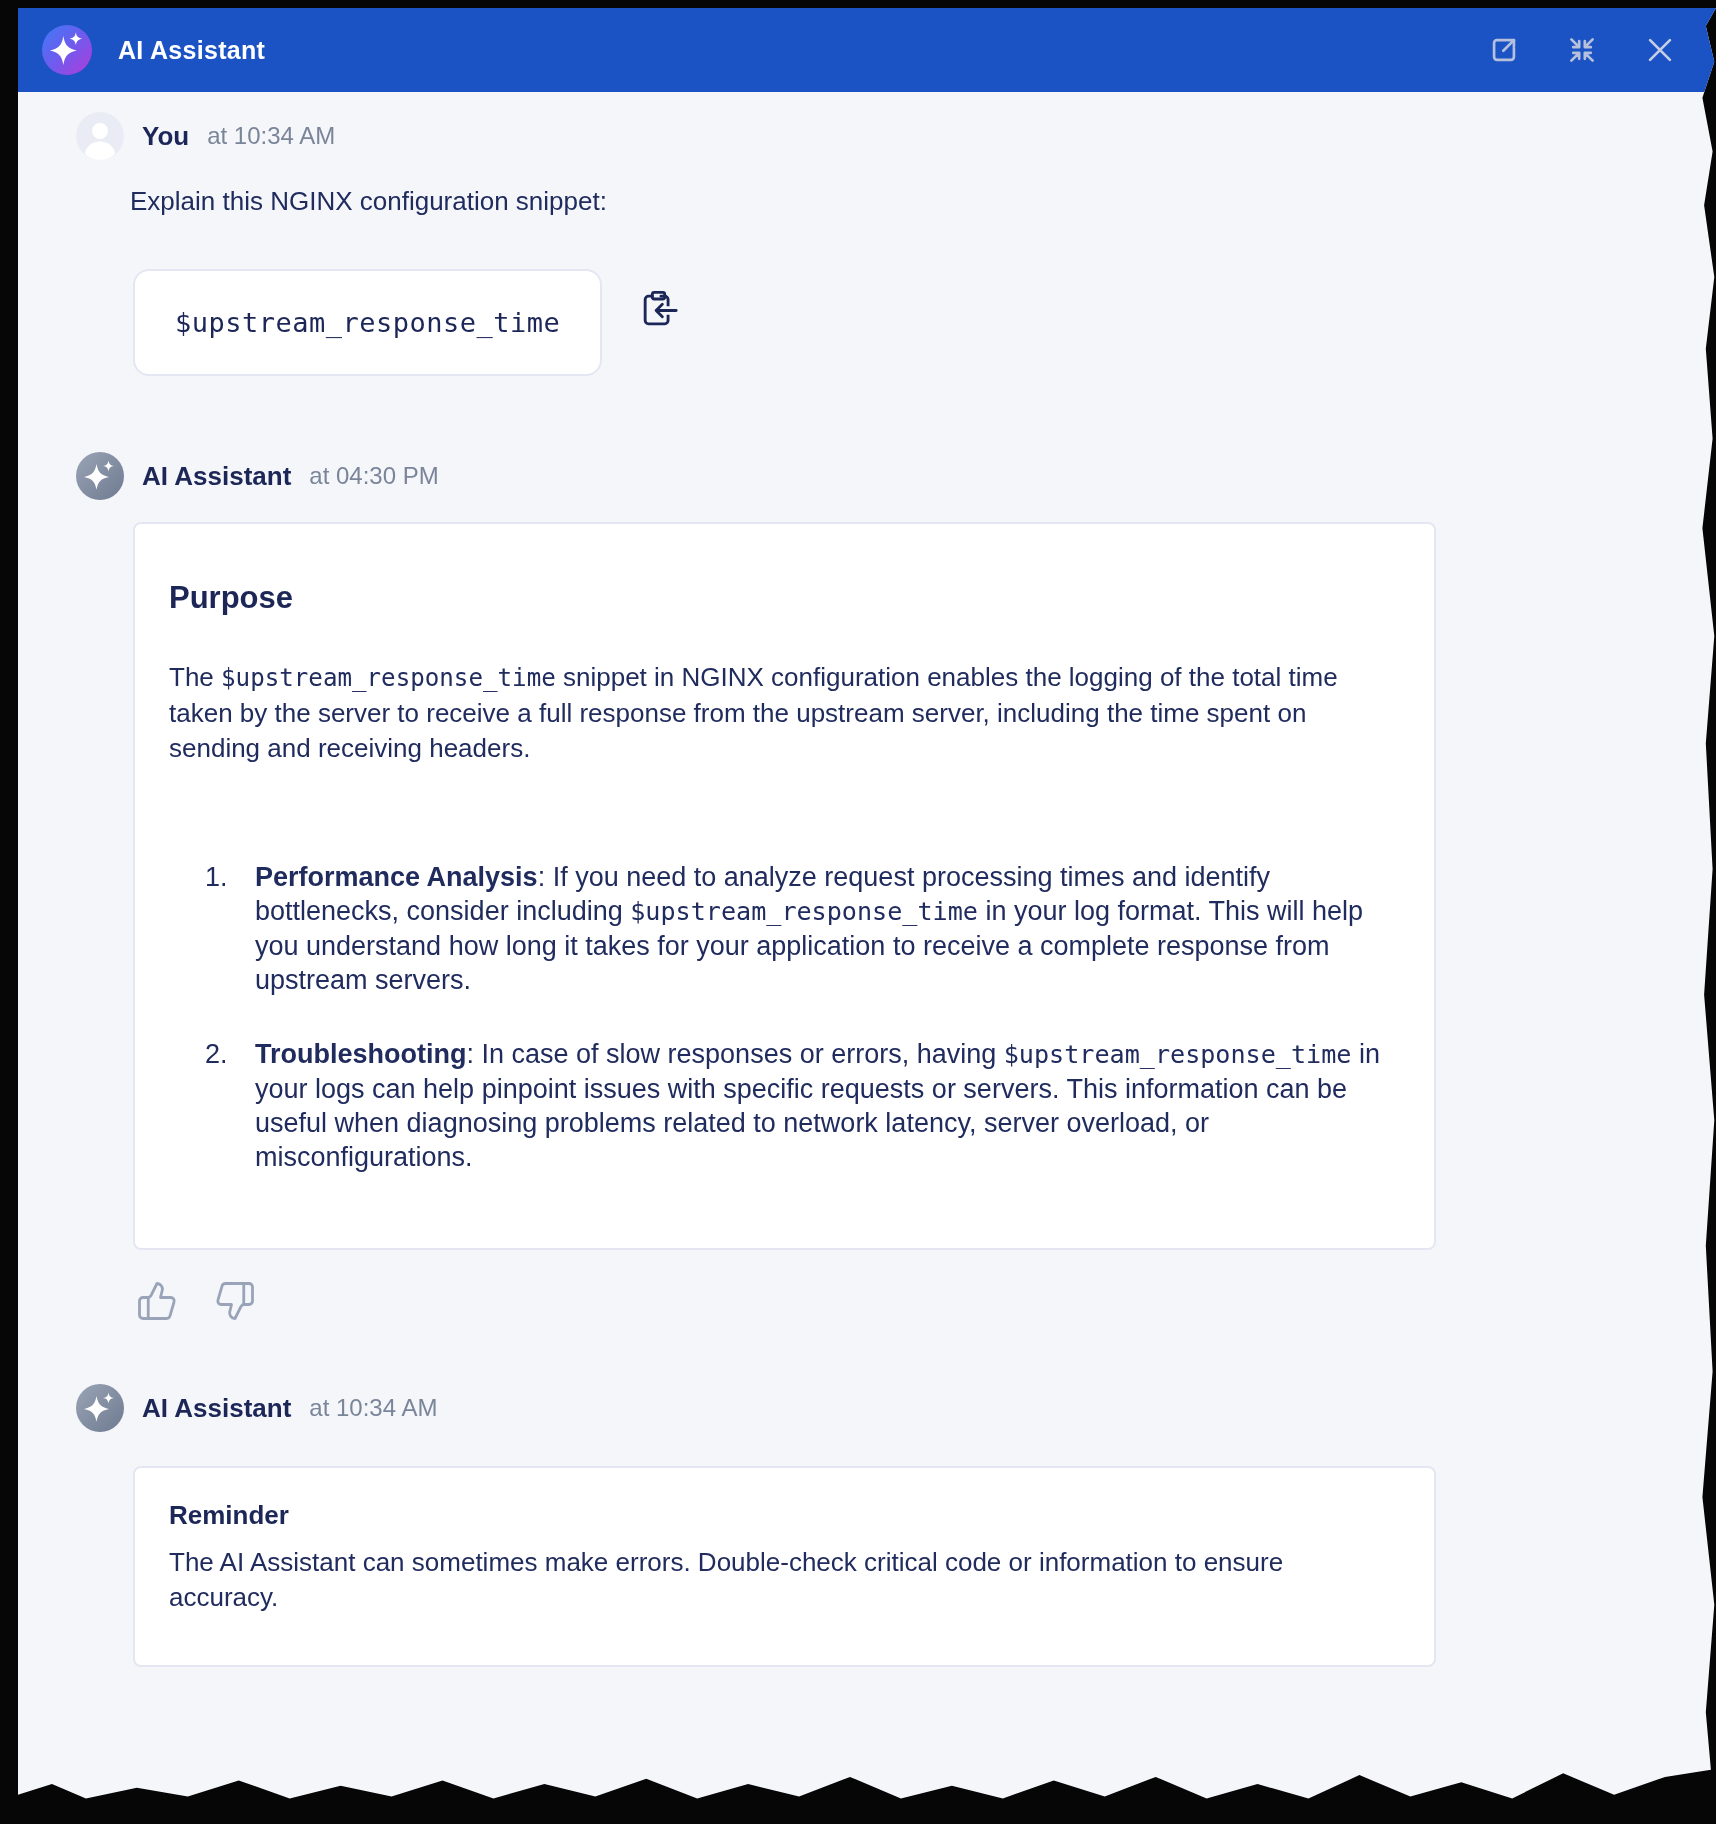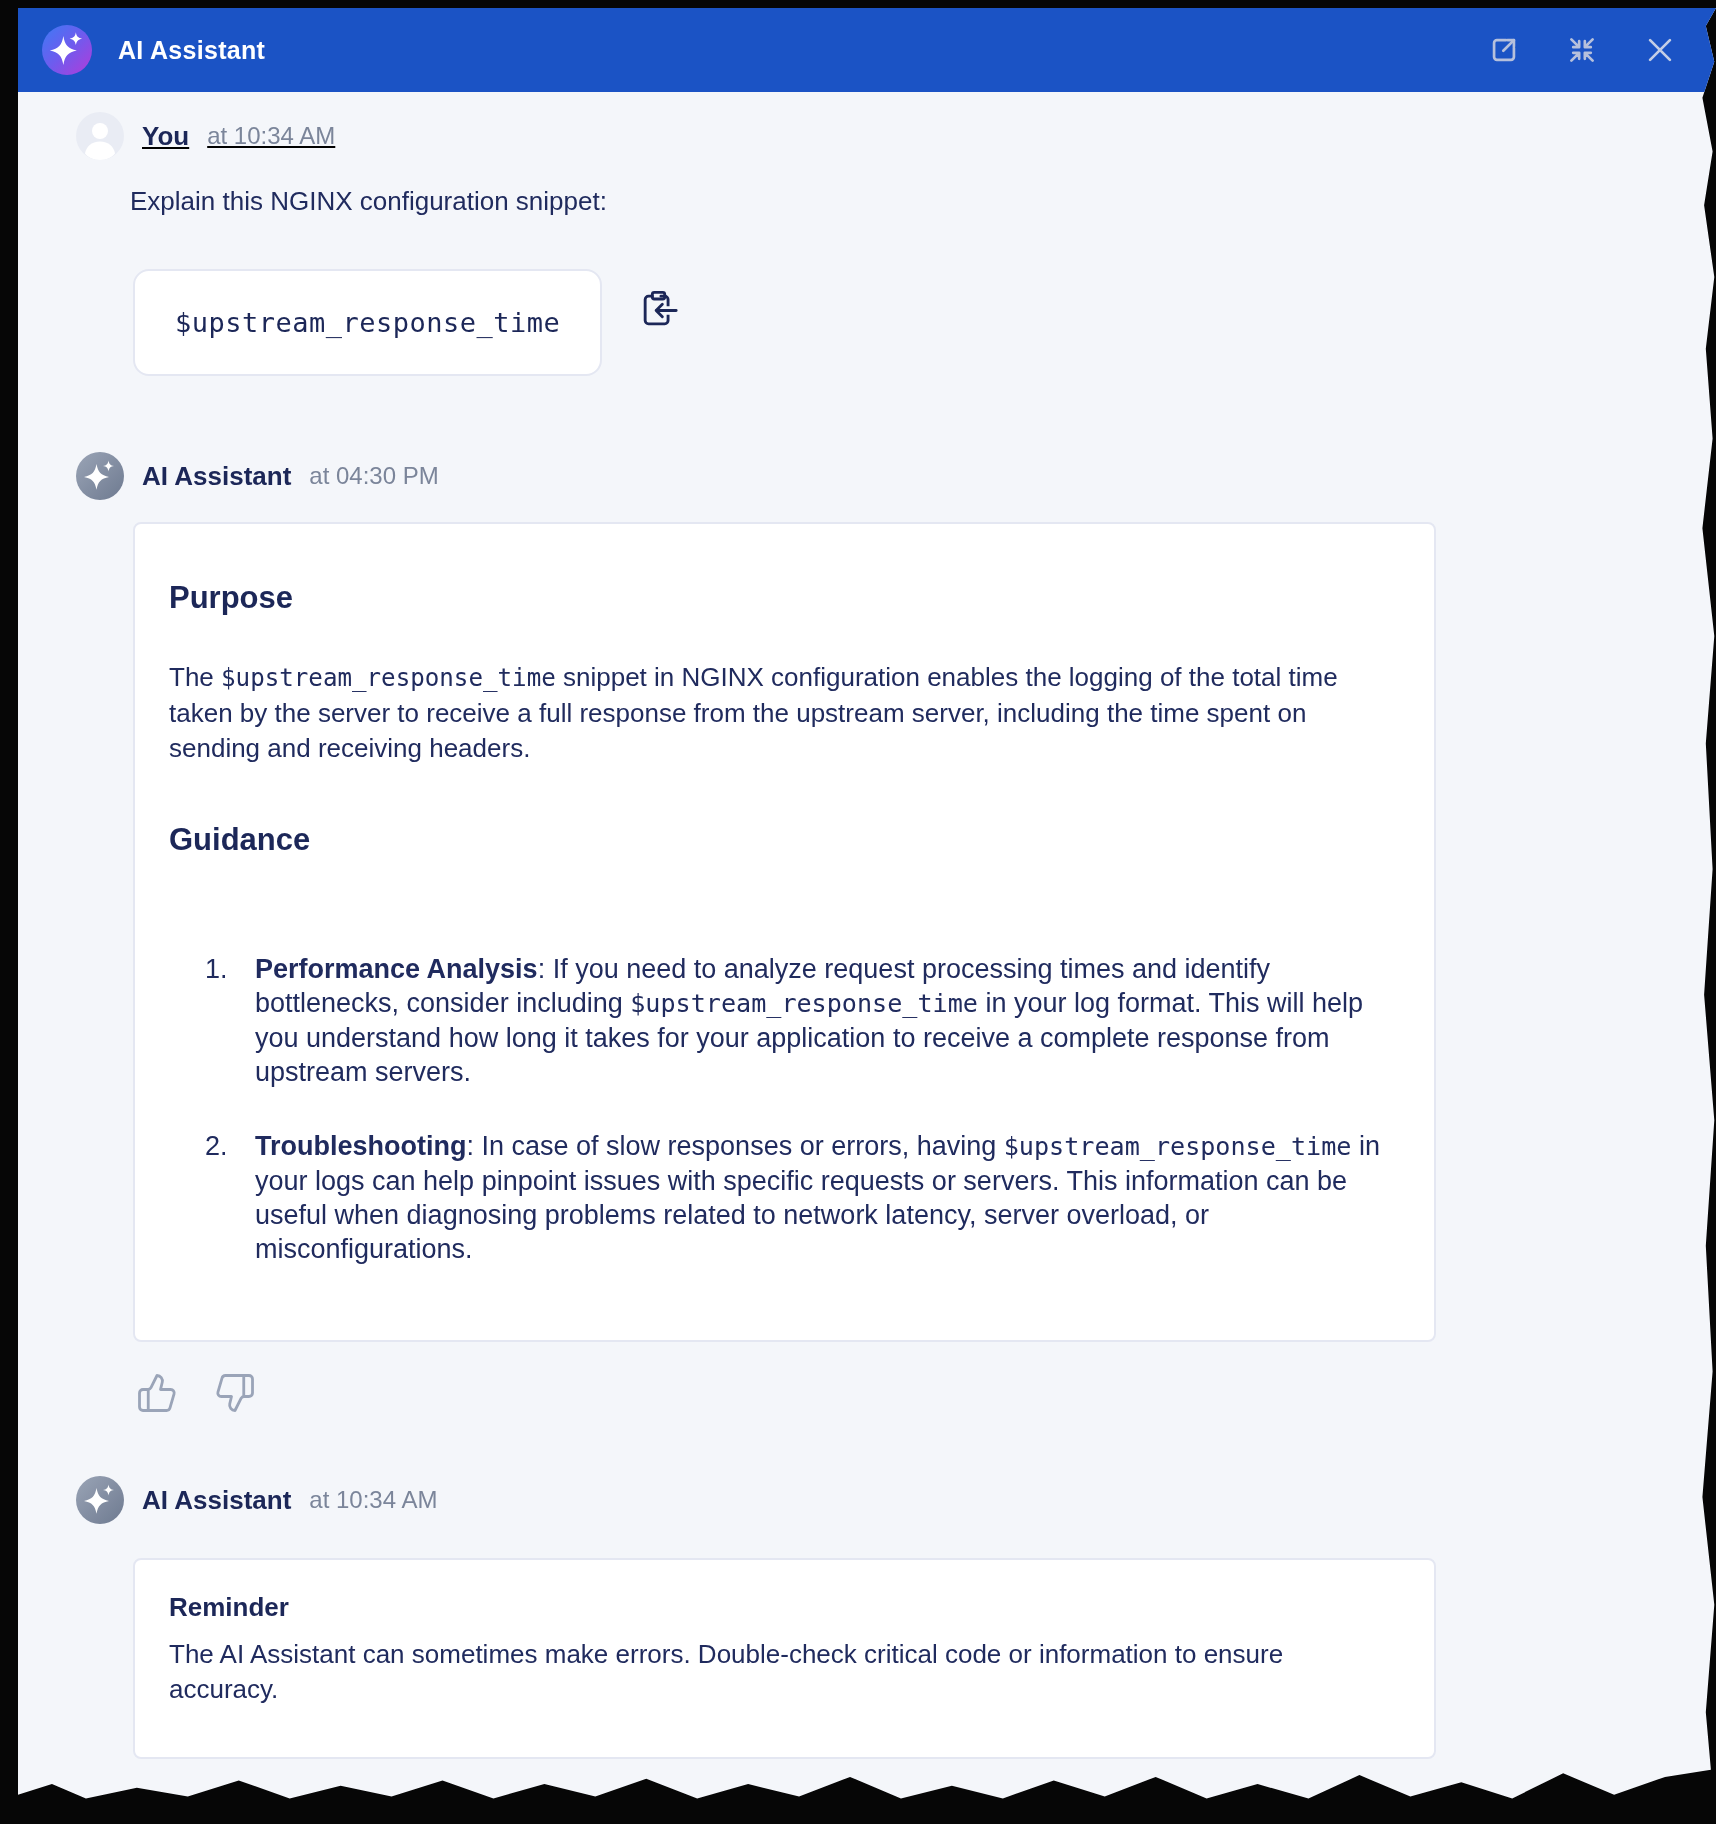--- a/index.html
+++ b/index.html
@@ -149,21 +149,21 @@
       <button class="hbtn close">
         <svg viewBox="0 0 24 24" fill="none" stroke="currentColor" stroke-width="1.9" stroke-linecap="round">
           <path d="M5 5 19 19 M19 5 5 19"></path>
         </svg>
       </button>
     </div>
   </header>
 
   <main class="chat">
 
-    <div class="msg-head" style="margin-top:14px;text-decoration:underline;">
+    <div class="msg-head" style="margin-top:14px;">
       <span class="avatar">
         <svg viewBox="0 0 48 48">
           <defs>
               <clipPath id="uclip">
                 <circle cx="24" cy="24" r="24"></circle>
               </clipPath>
             </defs>
           <circle cx="24" cy="24" r="24" fill="#e9ecf4"></circle>
           <g clip-path="url(#uclip)">
             <circle cx="24" cy="19" r="8" fill="#ffffff"></circle>
@@ -206,21 +206,20 @@
         </svg>
       </span>
       <span class="msg-name">AI Assistant</span>
       <span class="msg-time">at 04:30 PM</span>
     </div>
 
     <section class="card">
       <h2>Purpose</h2>
       <p class="para"><span>The </span><code class="inline">$upstream_response_time</code><span> snippet in NGINX configuration enables the logging of the total time taken by the server to receive a full response from the upstream server, including the time spent on sending and receiving headers.</span></p>
 
-      <h2 class="guidance">Guidance</h2>
 
       <div class="olist">
         <div class="li">
           <span class="marker">1.</span>
           <div class="li-text"><strong>Performance Analysis</strong><span>: If you need to analyze request processing times and identify bottlenecks, consider including </span><code class="inline">$upstream_response_time</code><span> in your log format. This will help you understand how long it takes for your application to receive a complete response from upstream servers.</span></div>
         </div>
         <div class="li">
           <span class="marker">2.</span>
           <div class="li-text"><strong>Troubleshooting</strong><span>: In case of slow responses or errors, having </span><code class="inline">$upstream_response_time</code><span> in your logs can help pinpoint issues with specific requests or servers. This information can be useful when diagnosing problems related to network latency, server overload, or misconfigurations.</span></div>
         </div>

